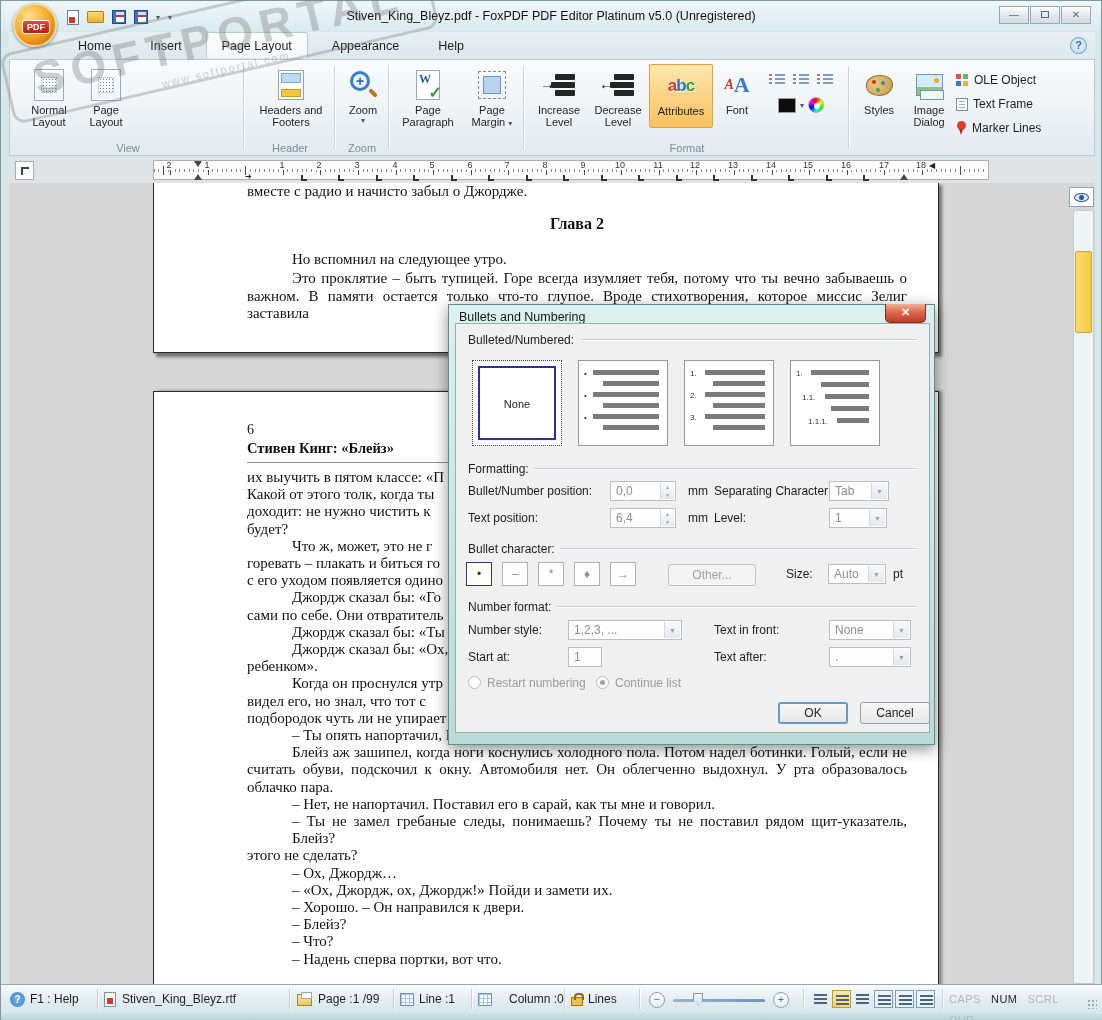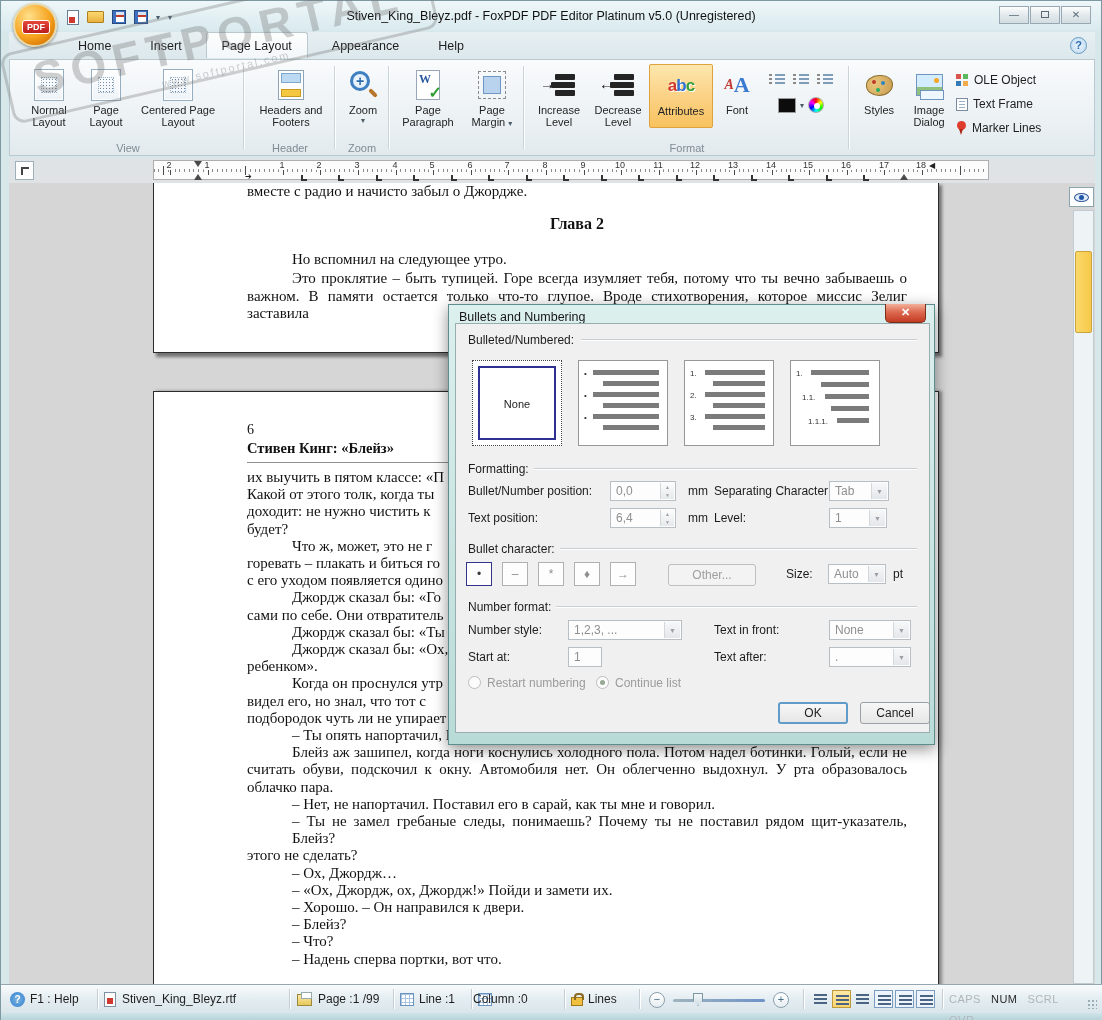--- a/index.html
+++ b/index.html
@@ -203,28 +203,20 @@
           <span class="blabel">Normal Layout</span>
         </div>
         <div class="rbtn" style="width:48px">
           <span class="icw">
               <span class="ic ic-page">
                 <i></i>
               </span>
             </span>
           <span class="blabel">Page Layout</span>
         </div>
-        <div class="rbtn" style="width:88px">
-          <span class="icw">
-              <span class="ic ic-page">
-                <i></i>
-              </span>
-            </span>
-          <span class="blabel">Centered Page Layout</span>
-        </div>
       </div>
       <div class="glabel">View</div>
     </div>
     <div class="rsep" style="left:233px"></div>
 
     <div class="rgroup" style="left:237px;width:86px">
       <div class="btnrow">
         <div class="rbtn" style="width:82px">
           <span class="icw">
               <span class="ic ic-hf"></span>
@@ -614,21 +606,21 @@
     <span class="si-file" style="left:103px;top:7px"></span>
     <span class="sbit" style="left:121px">Stiven_King_Bleyz.rtf</span>
     <span class="ssep" style="left:288px"></span>
     <span class="si-print" style="left:296px;top:9px"></span>
     <span class="sbit" style="left:317px">Page :1 /99</span>
     <span class="ssep" style="left:392px"></span>
     <span class="si-grid" style="left:399px;top:8px"></span>
     <span class="sbit" style="left:418px">Line :1</span>
     <span class="ssep" style="left:470px"></span>
     <span class="si-grid" style="left:477px;top:8px"></span>
-    <span class="sbit" style="left:472px">Column :0</span>
+    <span class="sbit" style="left:508px">Column :0</span>
     <span class="ssep" style="left:563px"></span>
     <span class="si-lock" style="left:570px"></span>
     <span class="sbit" style="left:587px">Lines</span>
     <span class="ssep" style="left:638px"></span>
 
     <span class="zbtn" style="left:648px;top:7px">−</span>
     <span class="strack" style="left:672px;width:92px"></span>
     <span class="sthumb" style="left:692px"></span>
     <span class="zbtn" style="left:772px;top:7px">+</span>
 

